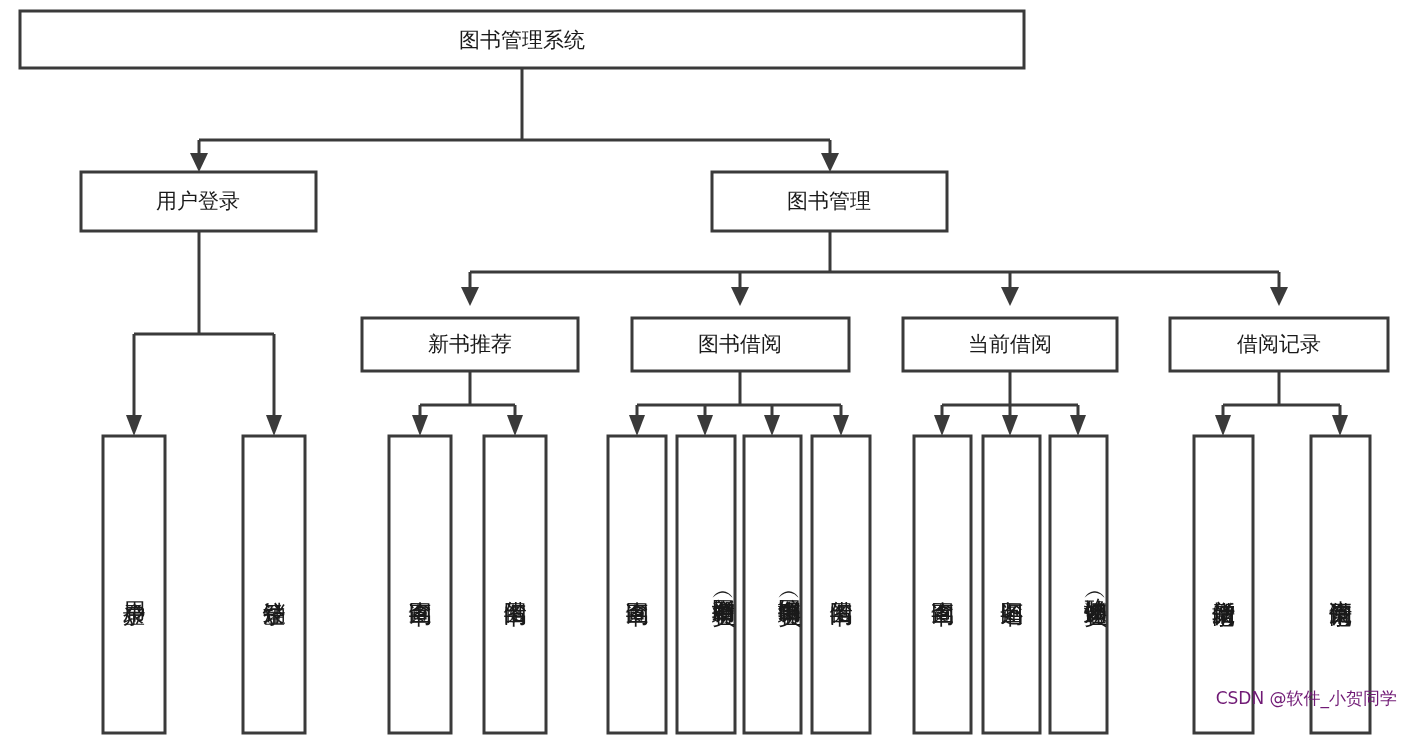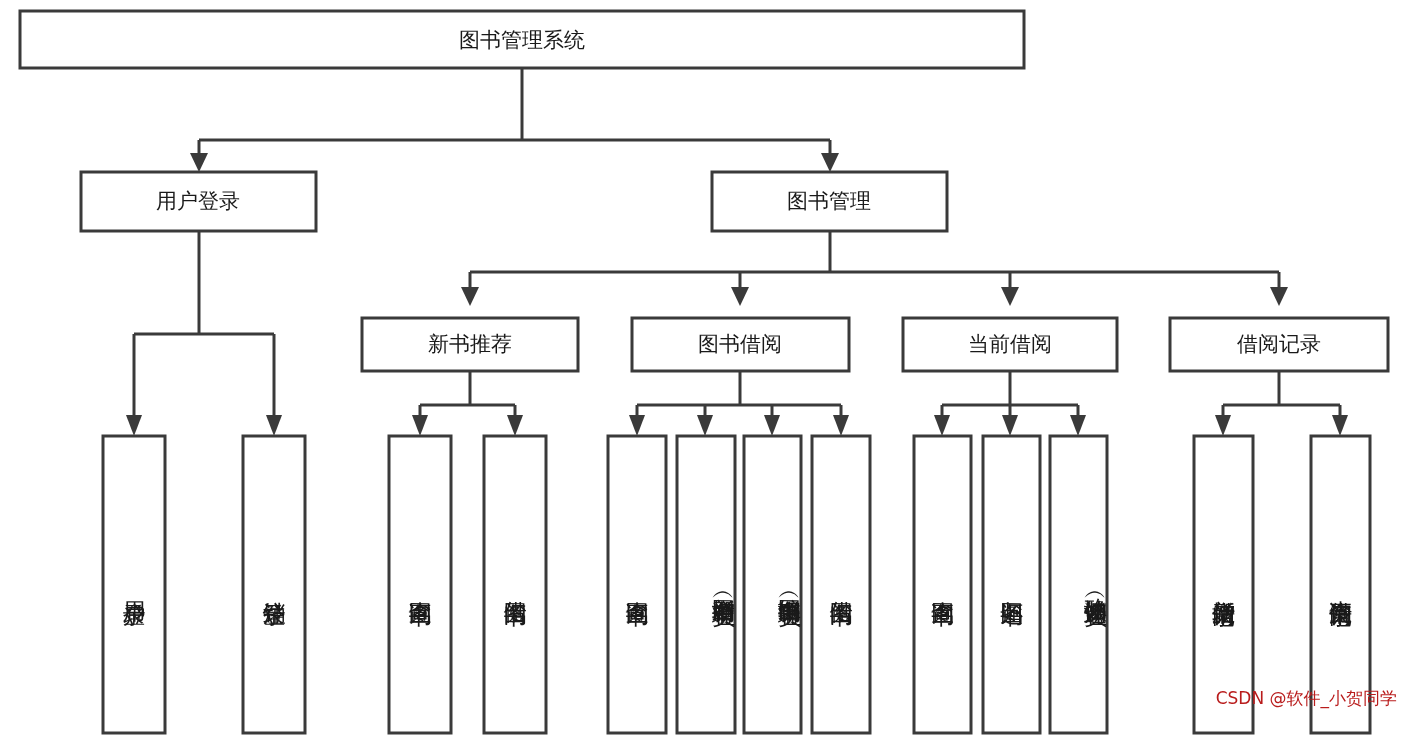--- a/index.html
+++ b/index.html
@@ -62,21 +62,21 @@
     text-align: center;
     white-space: nowrap;
     pointer-events: none;
   }
   .watermark {
     position: absolute;
     right: 8px;
     bottom: 6px;
     font-family: "DejaVu Sans", "Liberation Sans", sans-serif;
     font-size: 17px;
-    color: #b91c1c;
+    color: #701a75;
     white-space: nowrap;
   }
 </style>
 </head>
 <body>
 
 <div id="diagram-root">
 
   <svg id="flow" viewBox="0 0 1405 747">
     <defs>

